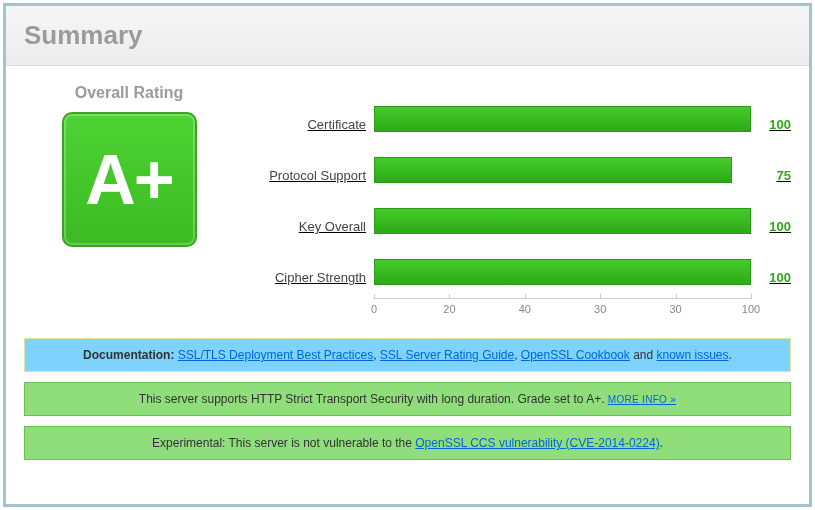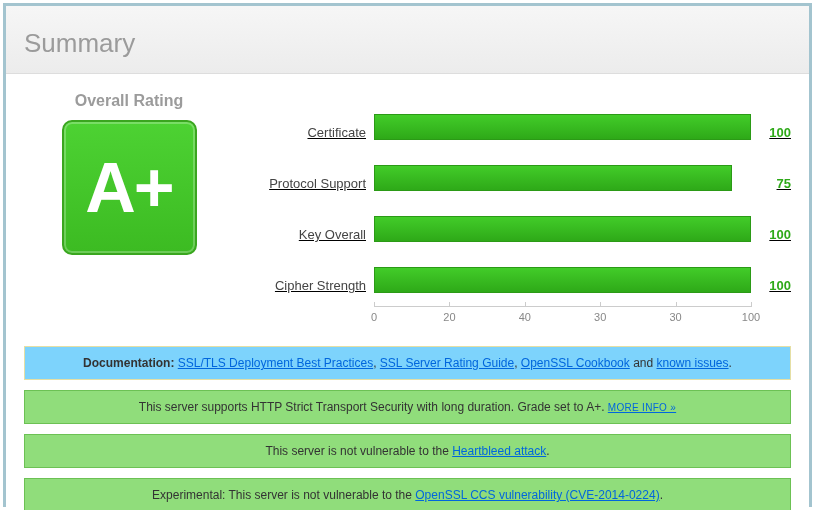--- a/index.html
+++ b/index.html
@@ -18,22 +18,21 @@
     background: #fff;
   }
   .header {
     background: linear-gradient(#f6f6f6,#ececec);
     border-bottom: 1px solid #ddd;
     padding: 14px 18px;
   }
   .header h1 {
     color: #9b9b9b;
     font-size: 26px;
-    font-weight: normal;
-    margin-top: 8px;
+    font-weight: bold;
   }
   .body {
     padding: 18px 18px 8px 18px;
     background:#fff;
   }
   .top-row {
     display: flex;
     align-items: flex-start;
     margin-bottom: 18px;
   }
@@ -210,24 +209,20 @@
       <a href="#">OpenSSL Cookbook</a>
       <span> and </span>
       <a href="#">known issues</a><span>.</span>
     </div>
 
     <div class="note note-green">
       <span>This server supports HTTP Strict Transport Security with long duration. Grade set to A+.  </span>
       <a href="#" class="more-info">MORE INFO »</a>
     </div>
 
-    <div class="note note-green">
-      <span>This server is not vulnerable to the </span>
-      <a href="#">Heartbleed attack</a><span>.</span>
-    </div>
 
     <div class="note note-green">
       <span>Experimental: This server is not vulnerable to the </span>
       <a href="#">OpenSSL CCS vulnerability (CVE-2014-0224)</a><span>.</span>
     </div>
 
   </div>
 </div>
 
 </body></html>

